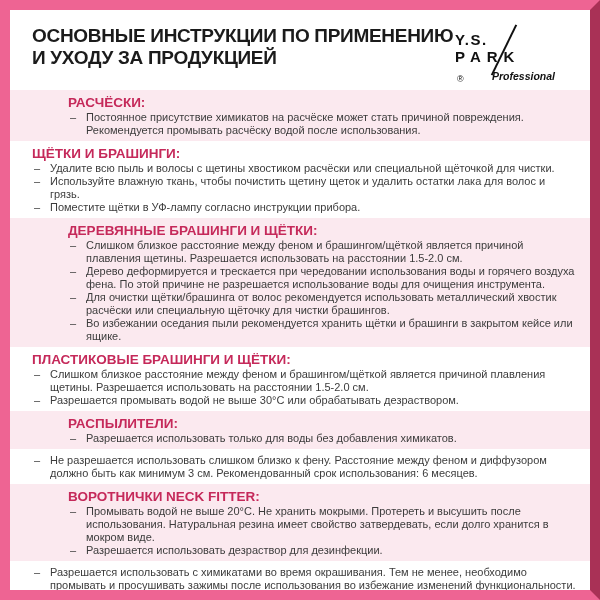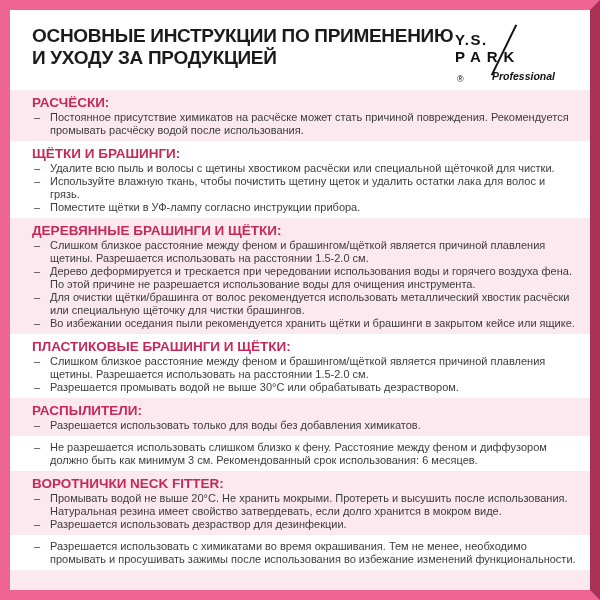--- a/index.html
+++ b/index.html
@@ -81,21 +81,21 @@
     font-style: italic;
   }
   
   .content {
     flex: 1 1 auto;
     display: flex;
     flex-direction: column;
     background: var(--stripe-pink, #fbe9ef);
   }
   .section { padding: 5px 14px 4px 22px; }
-  .section.tint  { background: var(--stripe-pink, #fbe9ef); }
+  .section.tint  { background: var(--stripe-pink, #fbe9ef); margin-left: 36px; }
   .section.white { background: var(--stripe-white, #ffffff); }
   .section h2 {
     margin: 0 0 1px 0;
     font-size: 13.5px;
     line-height: 15px;
     font-weight: bold;
     color: var(--heading-accent, #c5295a);
   }
   .bullet {
     display: flex;

